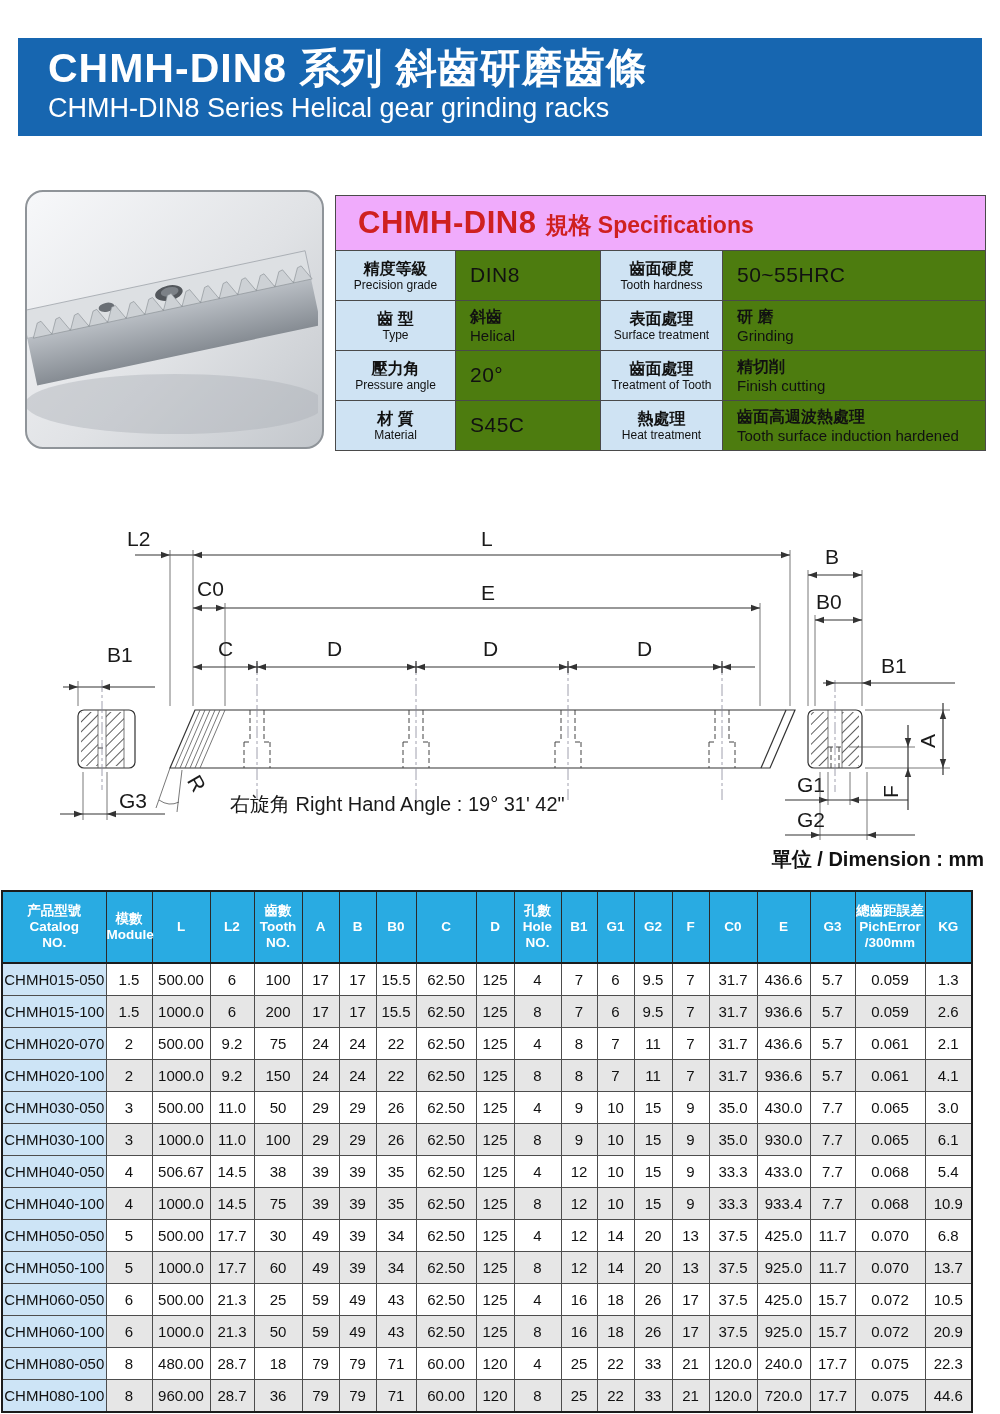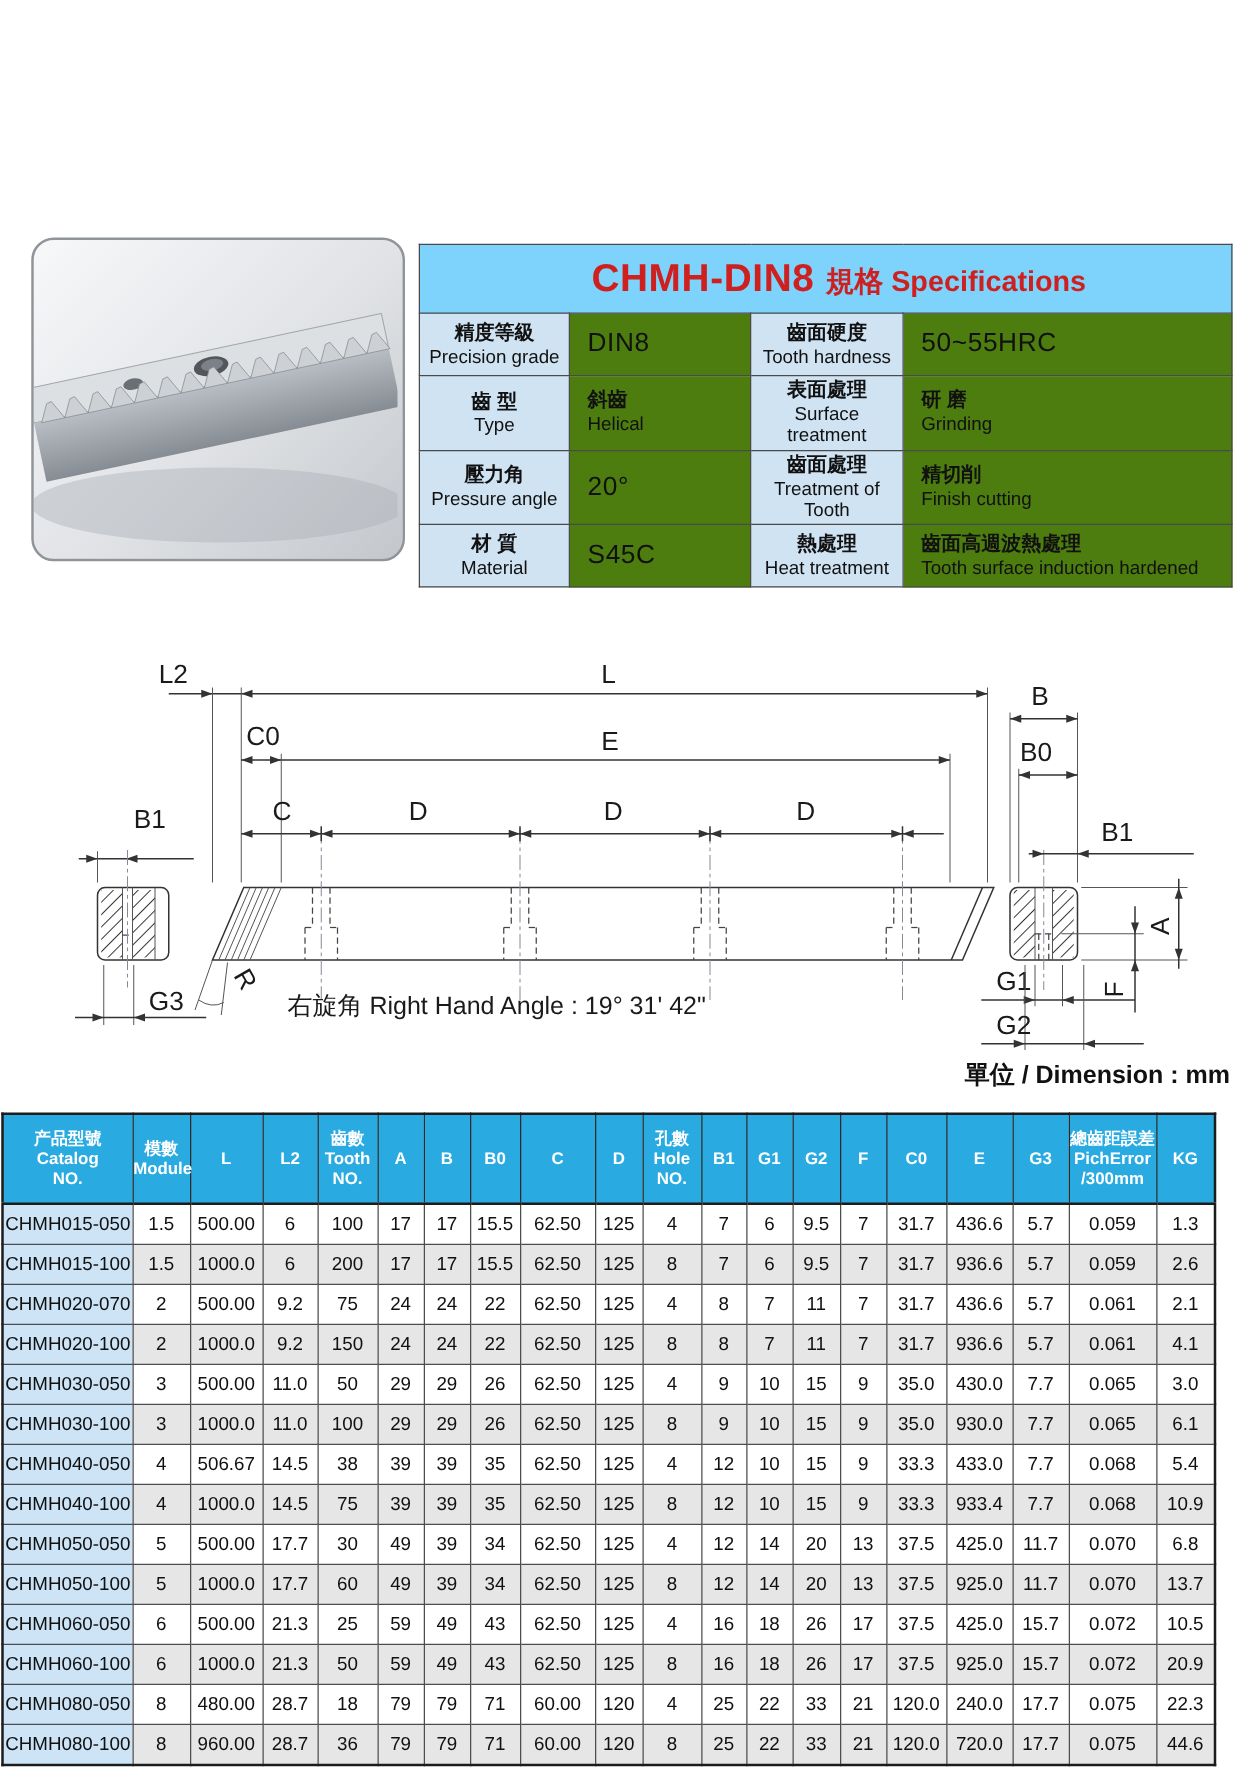--- a/index.html
+++ b/index.html
@@ -13,26 +13,26 @@
   .banner-sub{font-size:27px;font-weight:normal;line-height:1.15;margin:1px 0 0}
 
   
   .photo{position:absolute;left:25px;top:190px;width:295px;height:255px;border:2px solid #8f9499;
          border-radius:18px;overflow:hidden;background:linear-gradient(135deg,#f7f8fa 0%,#e0e2e5 55%,#c3c7cc 100%)}
 
   
   .spec{position:absolute;left:335px;top:195px;width:650px}
   .spec table{width:650px;border-collapse:collapse;table-layout:fixed}
   .spec td{border:1px solid #4a4a4a;vertical-align:middle;box-sizing:border-box}
-  .spec-title-cell{height:55px;background:#7dd3fc;text-align:center;padding-left:22px}
+  .spec-title-cell{height:55px;background:#f0abfc;text-align:left;padding-left:22px}
   .spec-model{color:#cf2020;font-size:31px;font-weight:bold;letter-spacing:.5px}
   .spec-rest{color:#cf2020;font-size:23px;font-weight:bold;margin-left:9px}
   .spec-label{background:#cfe3f3;text-align:center;height:50px;padding:2px}
   .spec-label .zh{display:block;font-size:16px;font-weight:bold;line-height:1.25}
-  .spec-label .en{display:block;font-size:15px;line-height:1.15}
+  .spec-label .en{display:block;font-size:12px;line-height:1.15}
   .spec-value{padding-left:14px;background:#4d7c0f}
   .spec-value .l1{display:block;font-size:16px;font-weight:bold;line-height:1.25}
   .spec-value .l2{display:block;font-size:15px;line-height:1.2}
   .spec-value .l2:empty{display:none}
   .spec-value.big .l1{font-size:21px;font-weight:normal;letter-spacing:.5px}
 
   
   .diagram{position:absolute;left:15px;top:520px;width:970px;height:340px}
   .unit-note{position:absolute;right:16px;top:846px;font-size:20px;font-weight:bold}
   .diagram svg text{font-family:"Liberation Sans","DejaVu Sans",sans-serif}
@@ -51,20 +51,24 @@
                  height:70px;border:1px solid #2a2a2a;border-bottom:2px solid #1c1c1c;padding:0;text-align:center;vertical-align:middle}
   .main-table td{font-size:15px;text-align:center;vertical-align:middle;height:31px;border:1px solid #4d4d4d;padding:0;background:#fff}
   .main-table tbody tr:nth-child(even) td{background:#e6e6e6}
   .main-table tbody td:first-child{background:#cde4f6 !important}
 </style>
 </head>
 <body>
 
 <div class="page">
 
+  <div class="banner">
+    <div class="banner-title">CHMH-DIN8 系列 斜齒研磨齒條</div>
+    <div class="banner-sub">CHMH-DIN8 Series Helical gear grinding racks</div>
+  </div>
 
   <div class="photo">
     <svg width="291" height="251" viewBox="0 0 291 251">
       <defs>
         <linearGradient id="pg2" x1="0" y1="0" x2="0" y2="1">
           <stop offset="0" stop-color="#b9bec4"></stop>
             <stop offset="1" stop-color="#868c93"></stop>
         </linearGradient>
       </defs>
       <ellipse cx="148" cy="212" rx="150" ry="30" fill="#aeb2b7" opacity="0.45"></ellipse>

